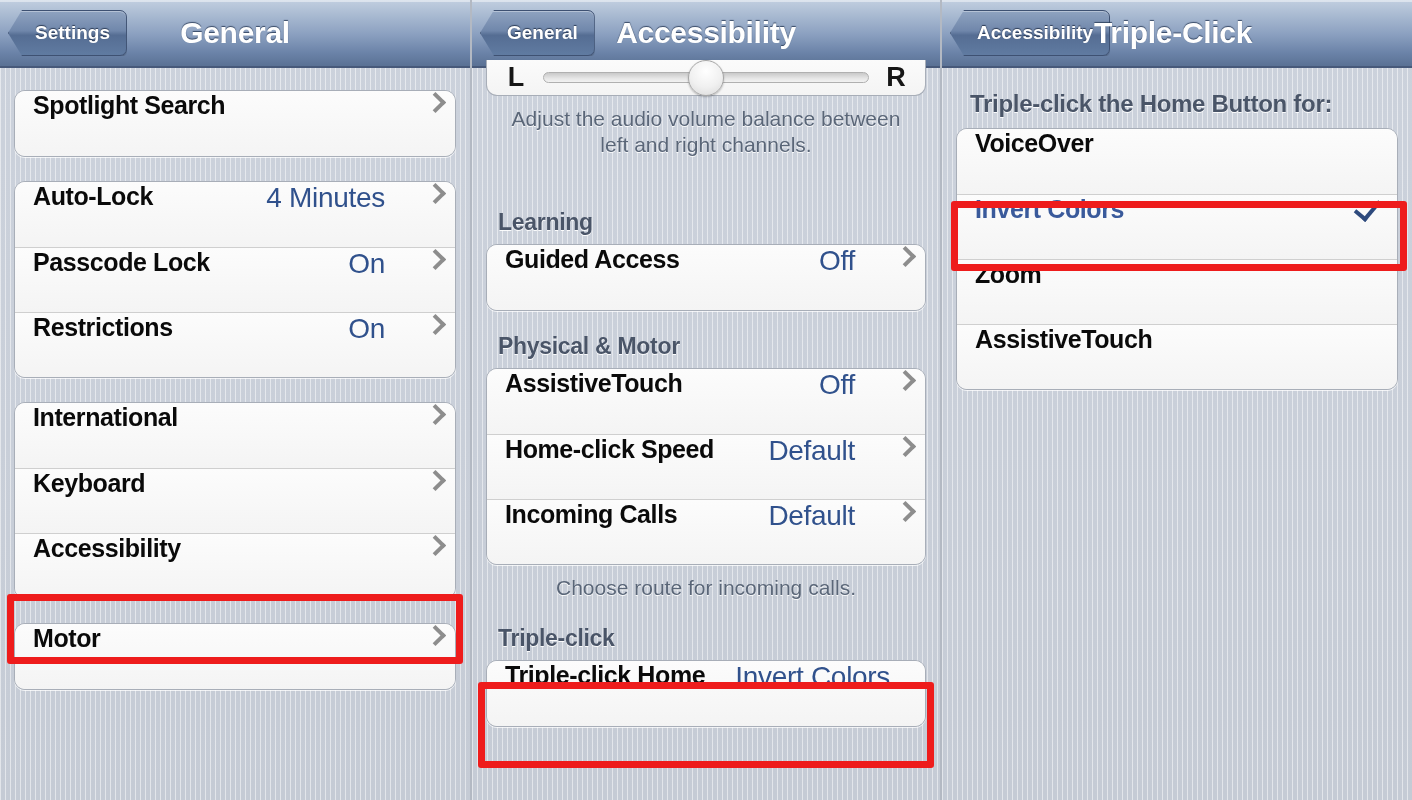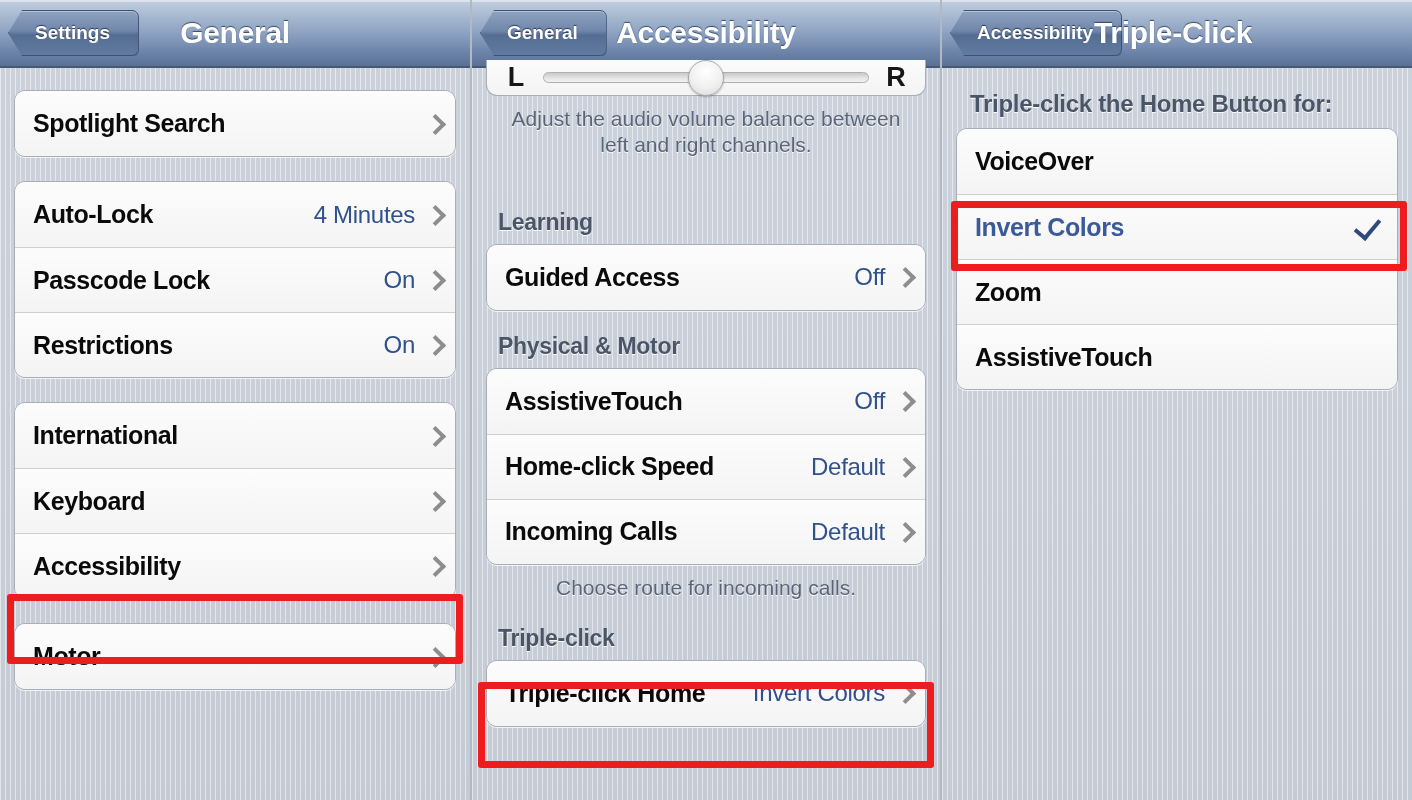--- a/index.html
+++ b/index.html
@@ -73,21 +73,21 @@
   }
   .nav-title.left-offset { text-align: left; padding-left: 152px; }
 
   
   .back-btn {
     position: relative;
     margin-left: 8px;
     height: 46px;
     display: inline-flex;
     align-items: center;
-    padding: 0 28px 0 26px;
+    padding: 0 16px 0 26px;
     background: linear-gradient(180deg, #8fa3c0 0%, #7087ab 45%, #556d93 55%, #607ba1 100%);
     border: 1px solid #3e5172;
     border-radius: 7px;
     color: #fff;
     font-size: 19px;
     font-weight: bold;
     text-shadow: 0 -1px 1px rgba(35,50,75,0.9);
     box-shadow: inset 0 1px 0 rgba(255,255,255,0.35), 0 1px 1px rgba(0,0,0,0.25);
     cursor: pointer;
     white-space: nowrap;
@@ -103,38 +103,38 @@
     background: linear-gradient(180deg, #fbfbfb 0%, #f2f2f2 100%);
     border: 1px solid #a8aeb8;
     border-radius: 11px;
     box-shadow: 0 1px 0 rgba(255,255,255,0.75);
     overflow: hidden;
   }
 
   .row {
     position: relative;
     display: flex;
-    align-items: center;
     height: 65px;
     padding: 0 14px 0 18px;
     background: linear-gradient(180deg, #fcfcfc 0%, #f4f4f4 100%);
     cursor: pointer;
+    gap: 30px;
   }
   .row + .row { border-top: 1px solid #cfcfcf; }
 
   .row-label {
     font-size: 25px;
     font-weight: bold;
     color: #0a0a0a;
     letter-spacing: -0.4px;
     flex: 1;
     white-space: nowrap;
   }
   .row-value {
-    font-size: 24px;
+    font-size: 28px;
     color: #30518c;
     letter-spacing: -0.3px;
     margin-right: 12px;
     white-space: nowrap;
   }
 
   
   .chev {
     width: 14px; height: 22px;
     flex-shrink: 0;

